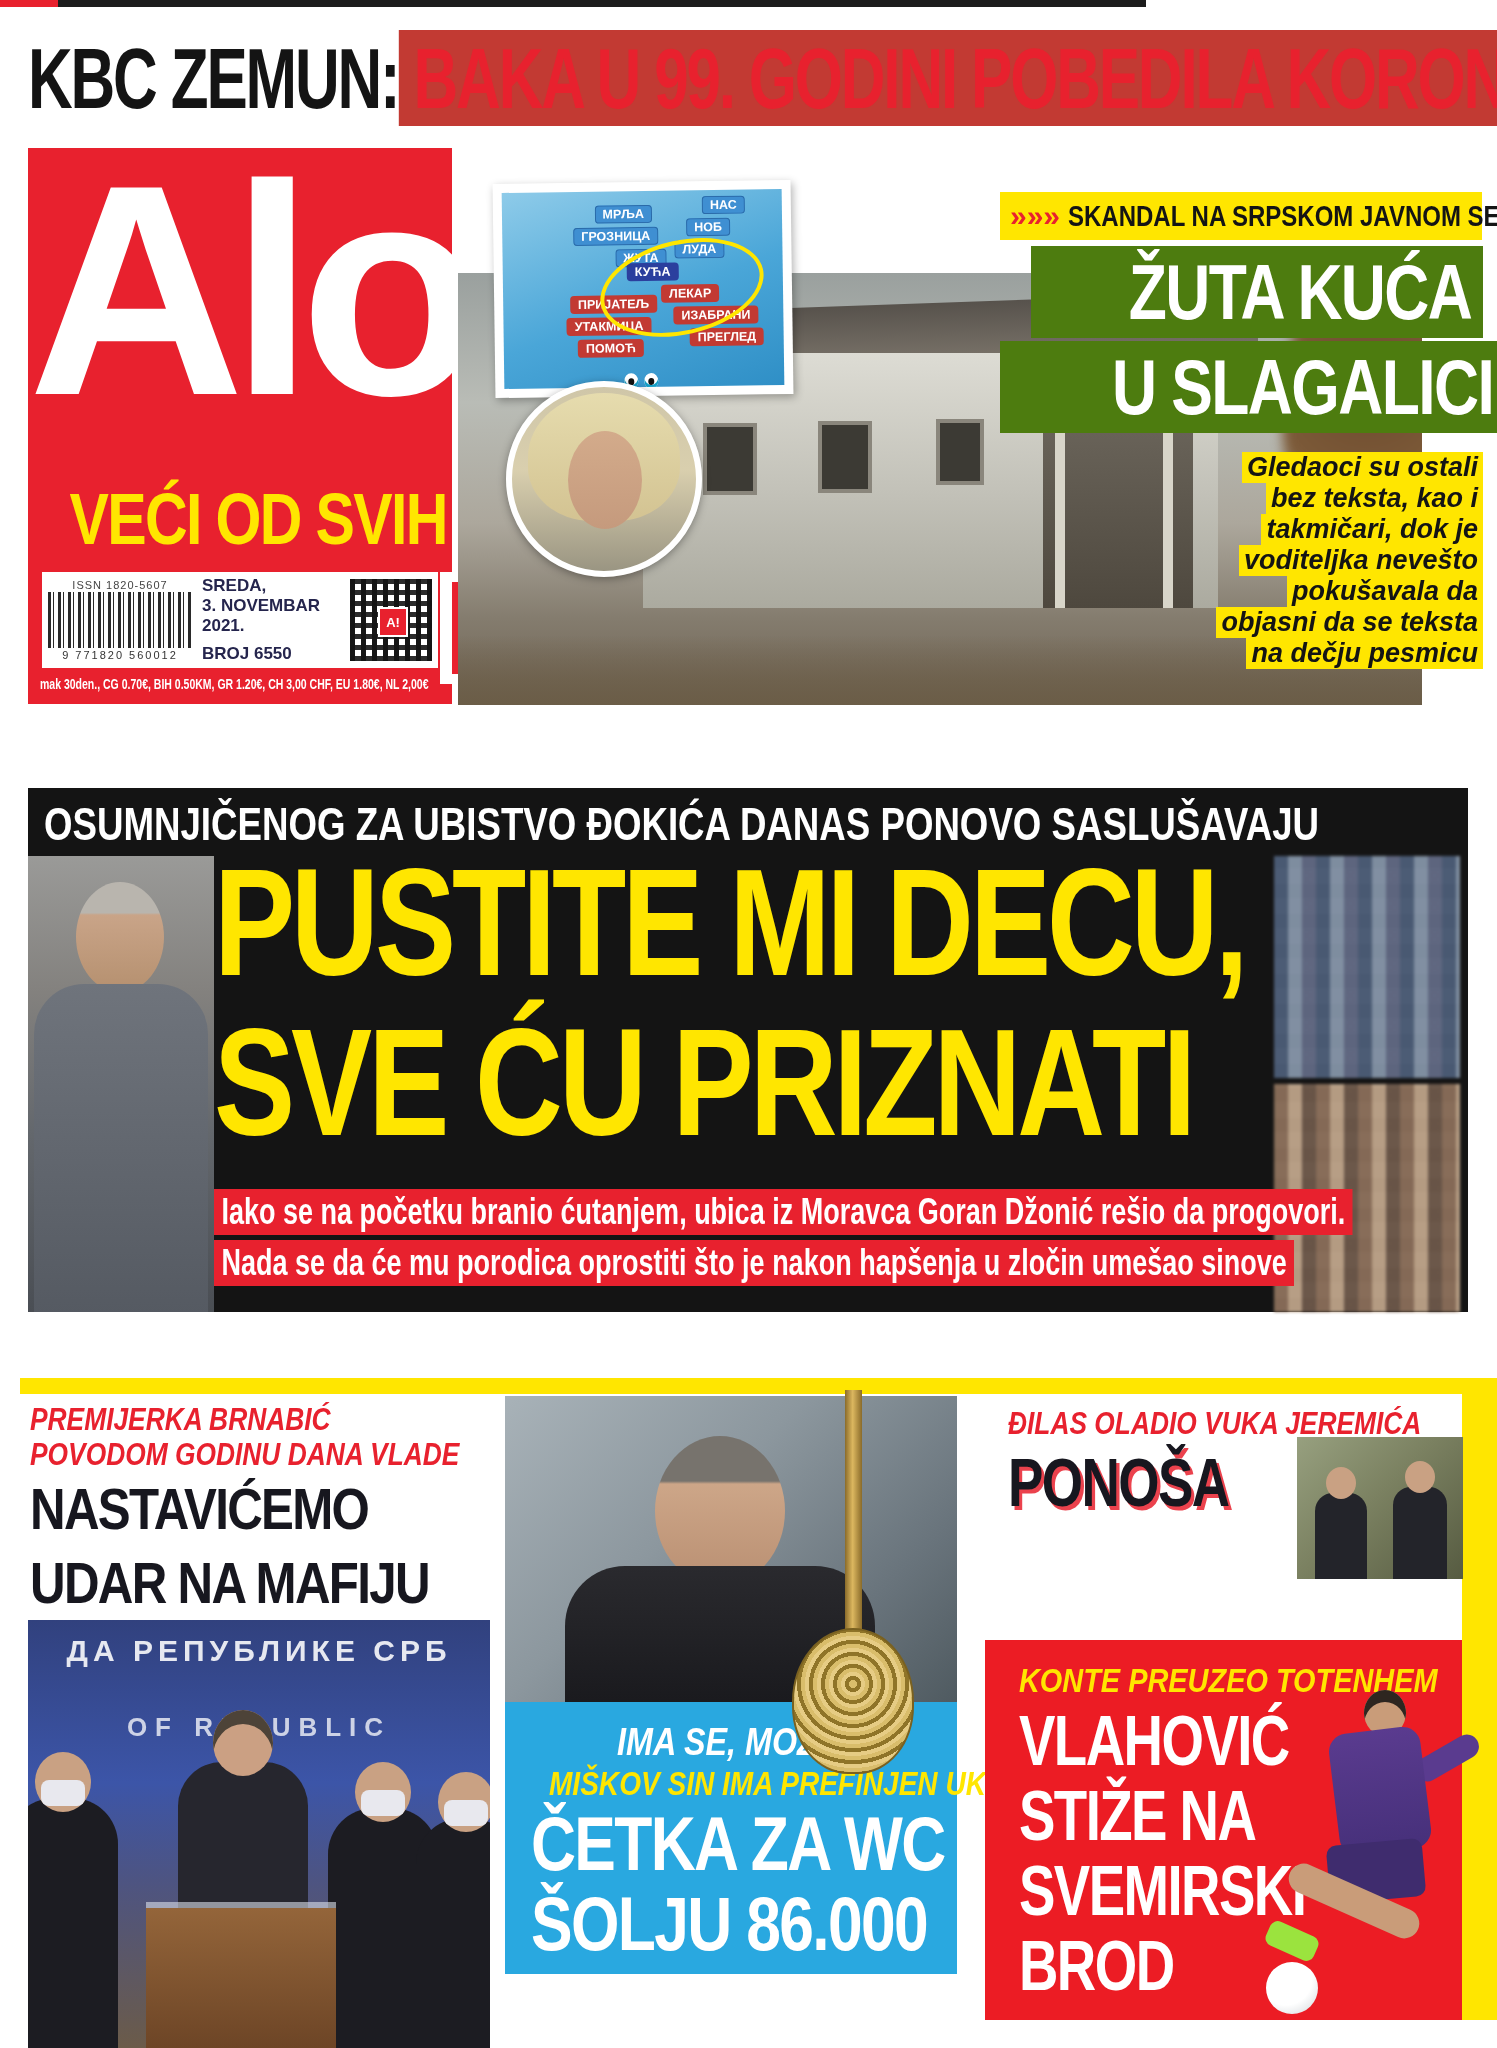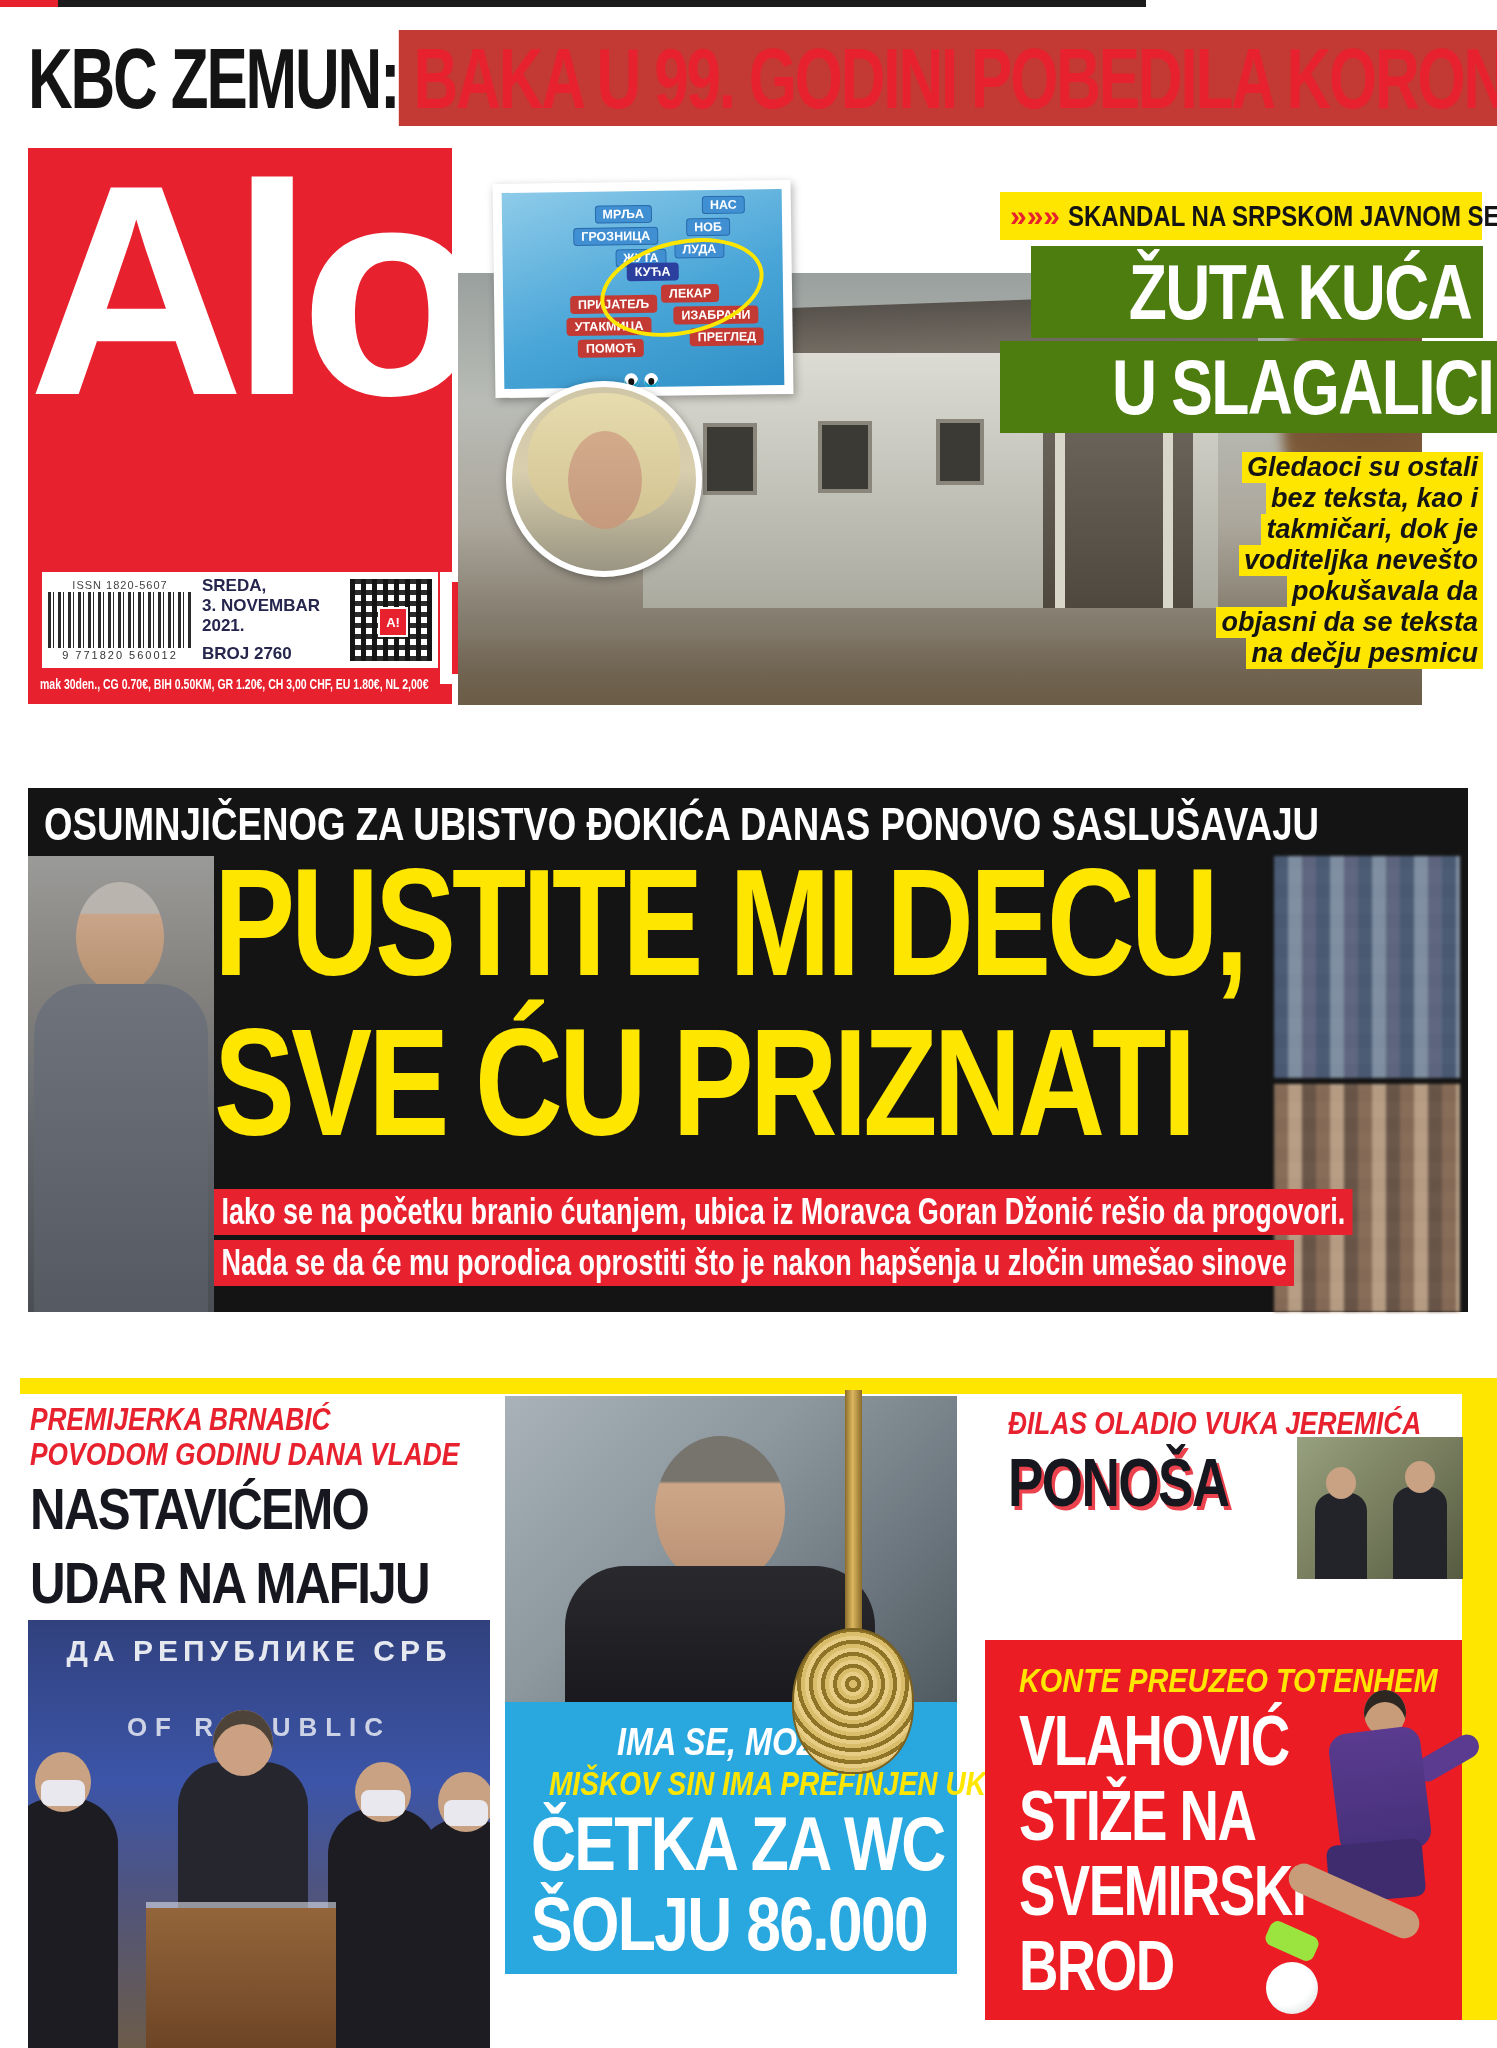--- a/index.html
+++ b/index.html
@@ -221,30 +221,33 @@
 
   <div class="abs topbar"></div>
   <div class="abs topbar-red"></div>
 
   <div class="abs tophead">
     <span class="cond"><span class="t-black">KBC ZEMUN:</span><span class="t-red"> BAKA U 99. GODINI POBEDILA KORONU</span></span>
   </div>
 
   <div class="abs masthead">
     <div class="logo">Alo!</div>
+    <div class="tagline">
+      <span>VEĆI OD SVIH</span>
+    </div>
     <div class="infostrip">
       <div class="bc-block">
         <div class="bc-issn">ISSN 1820-5607</div>
         <div class="barcode"></div>
         <div class="bc-digits">9 771820 560012</div>
       </div>
       <div class="date-block">
         <div>SREDA,</div>
         <div>3. NOVEMBAR 2021.</div>
-        <div class="date-issue">BROJ 2760</div>
+        <div class="date-issue">BROJ 6550</div>
       </div>
       <div class="qr">
         <span class="qr-center">A!</span>
       </div>
     </div>
     <div class="priceline">
       <span class="cond">mak 30den., CG 0.70€, BIH 0.50KM, GR 1.20€, CH 3,00 CHF, EU 1.80€, NL 2,00€</span>
     </div>
   </div>
   <div class="abs pricebox-outer">

